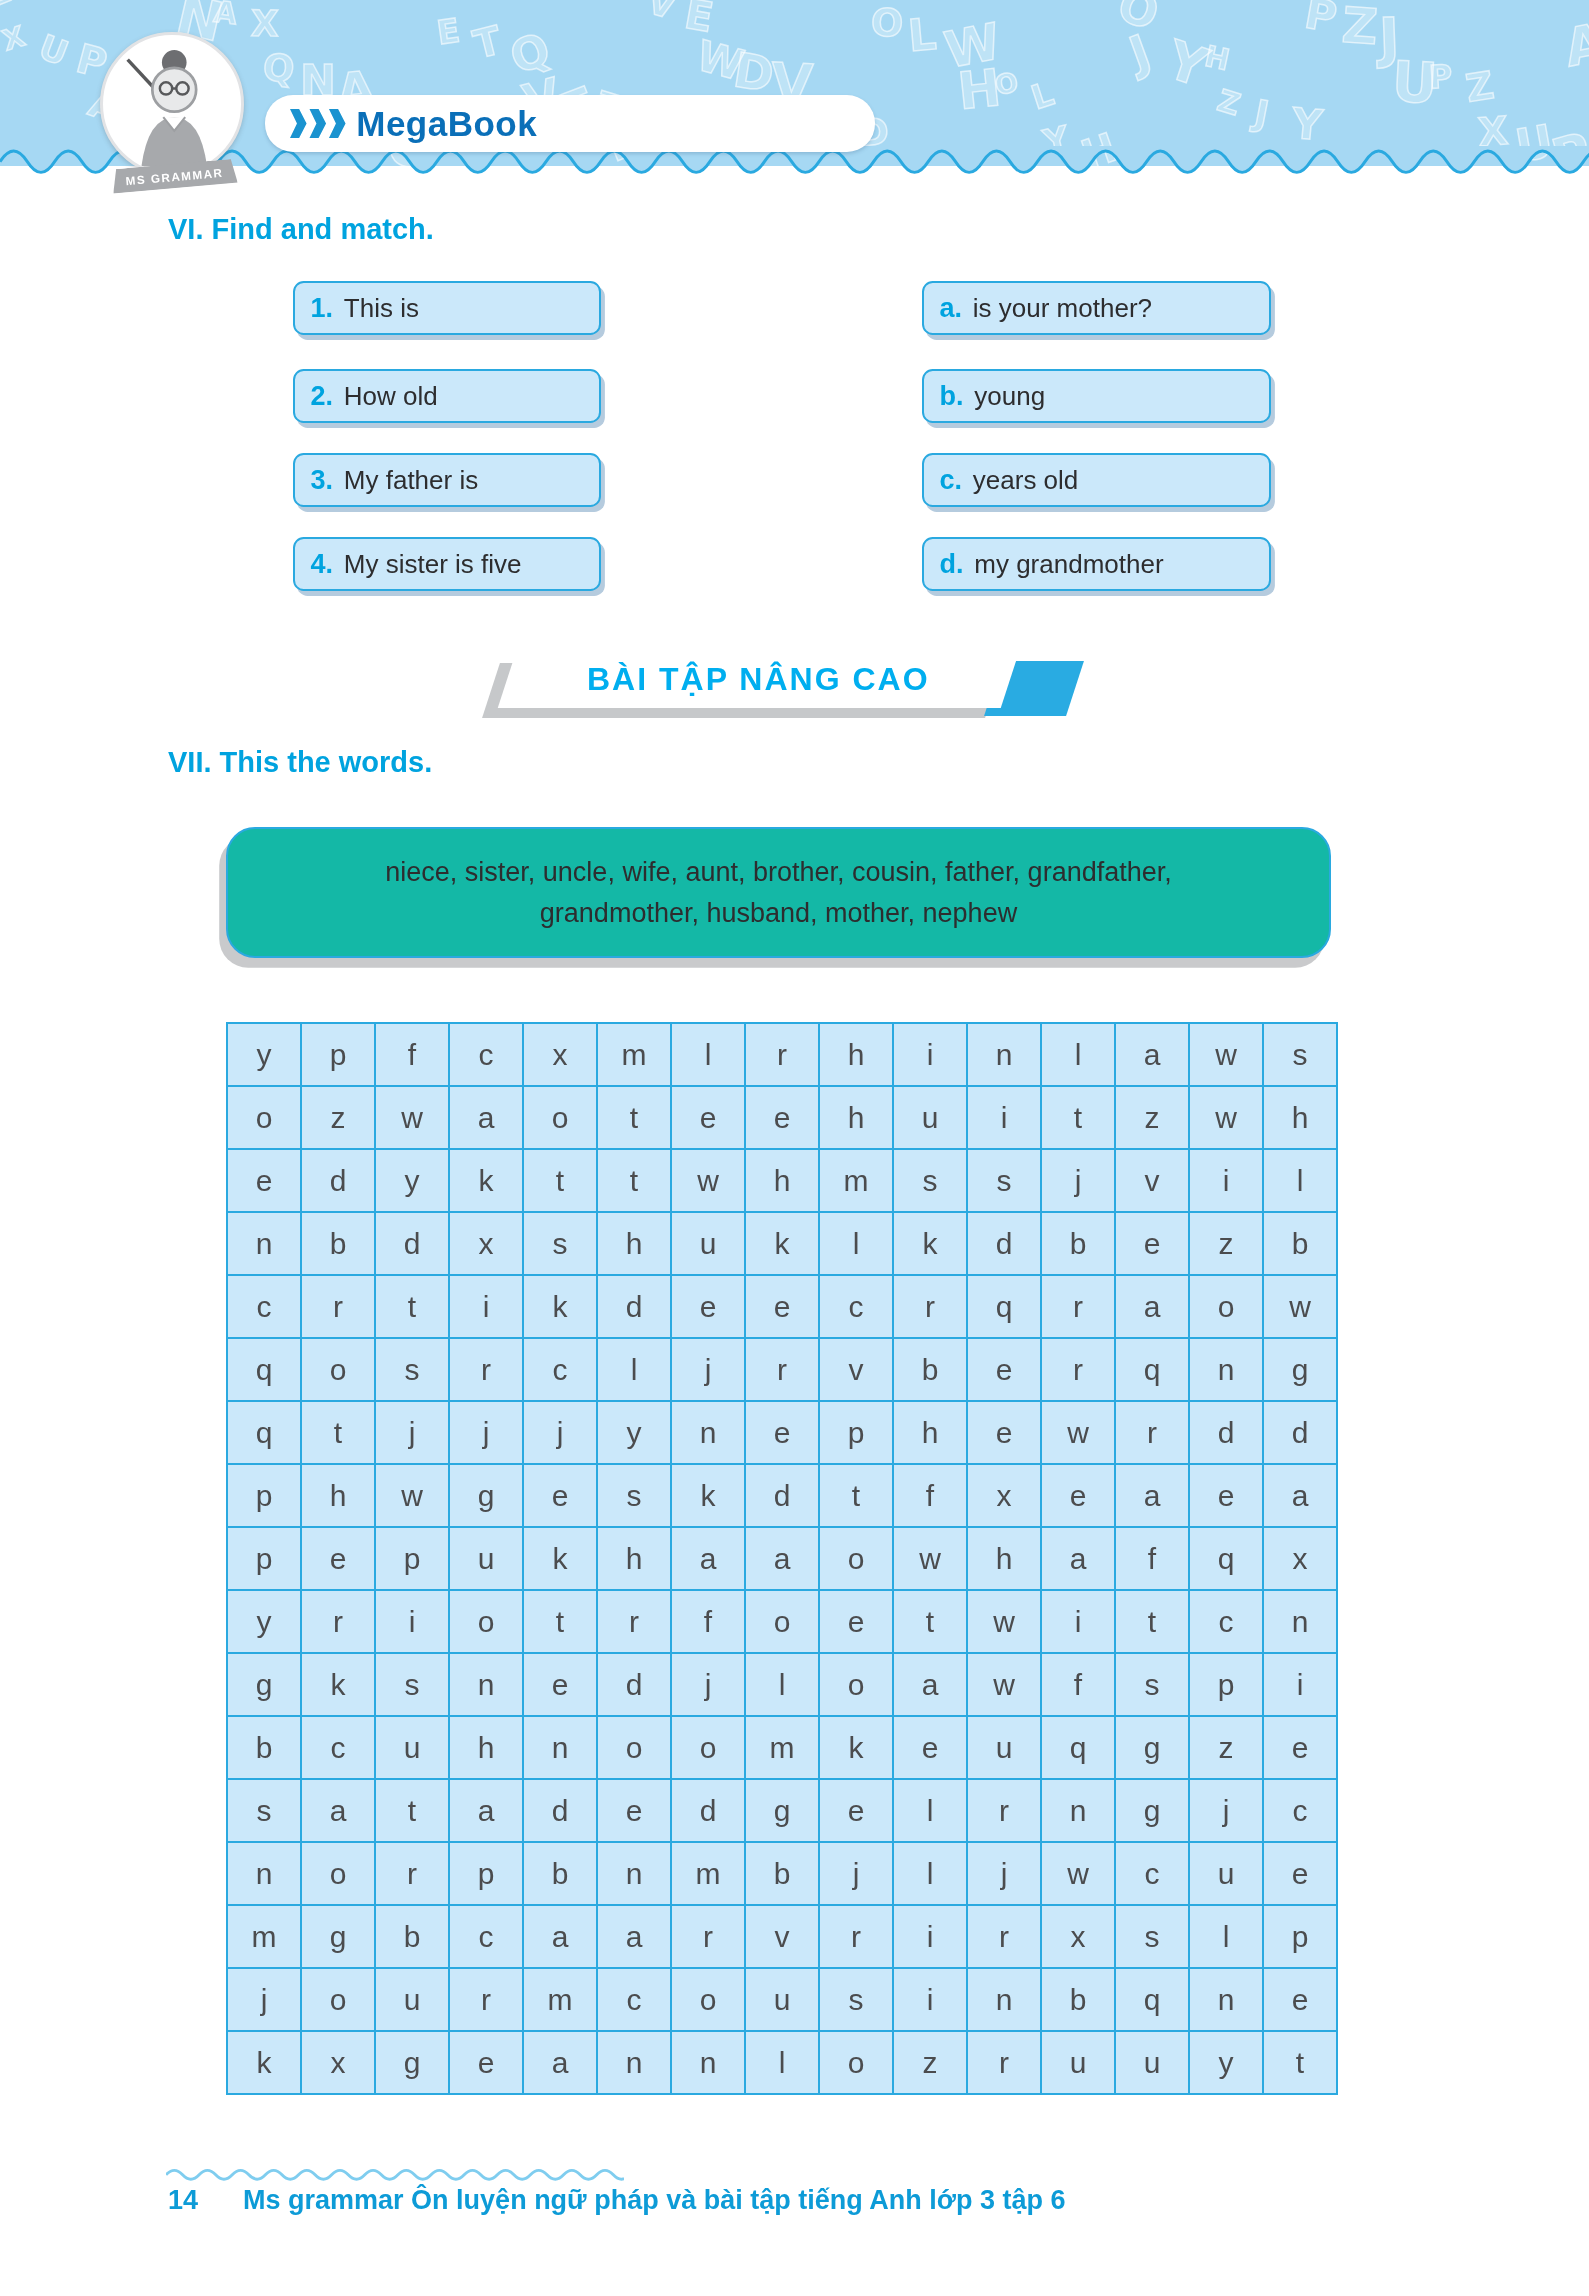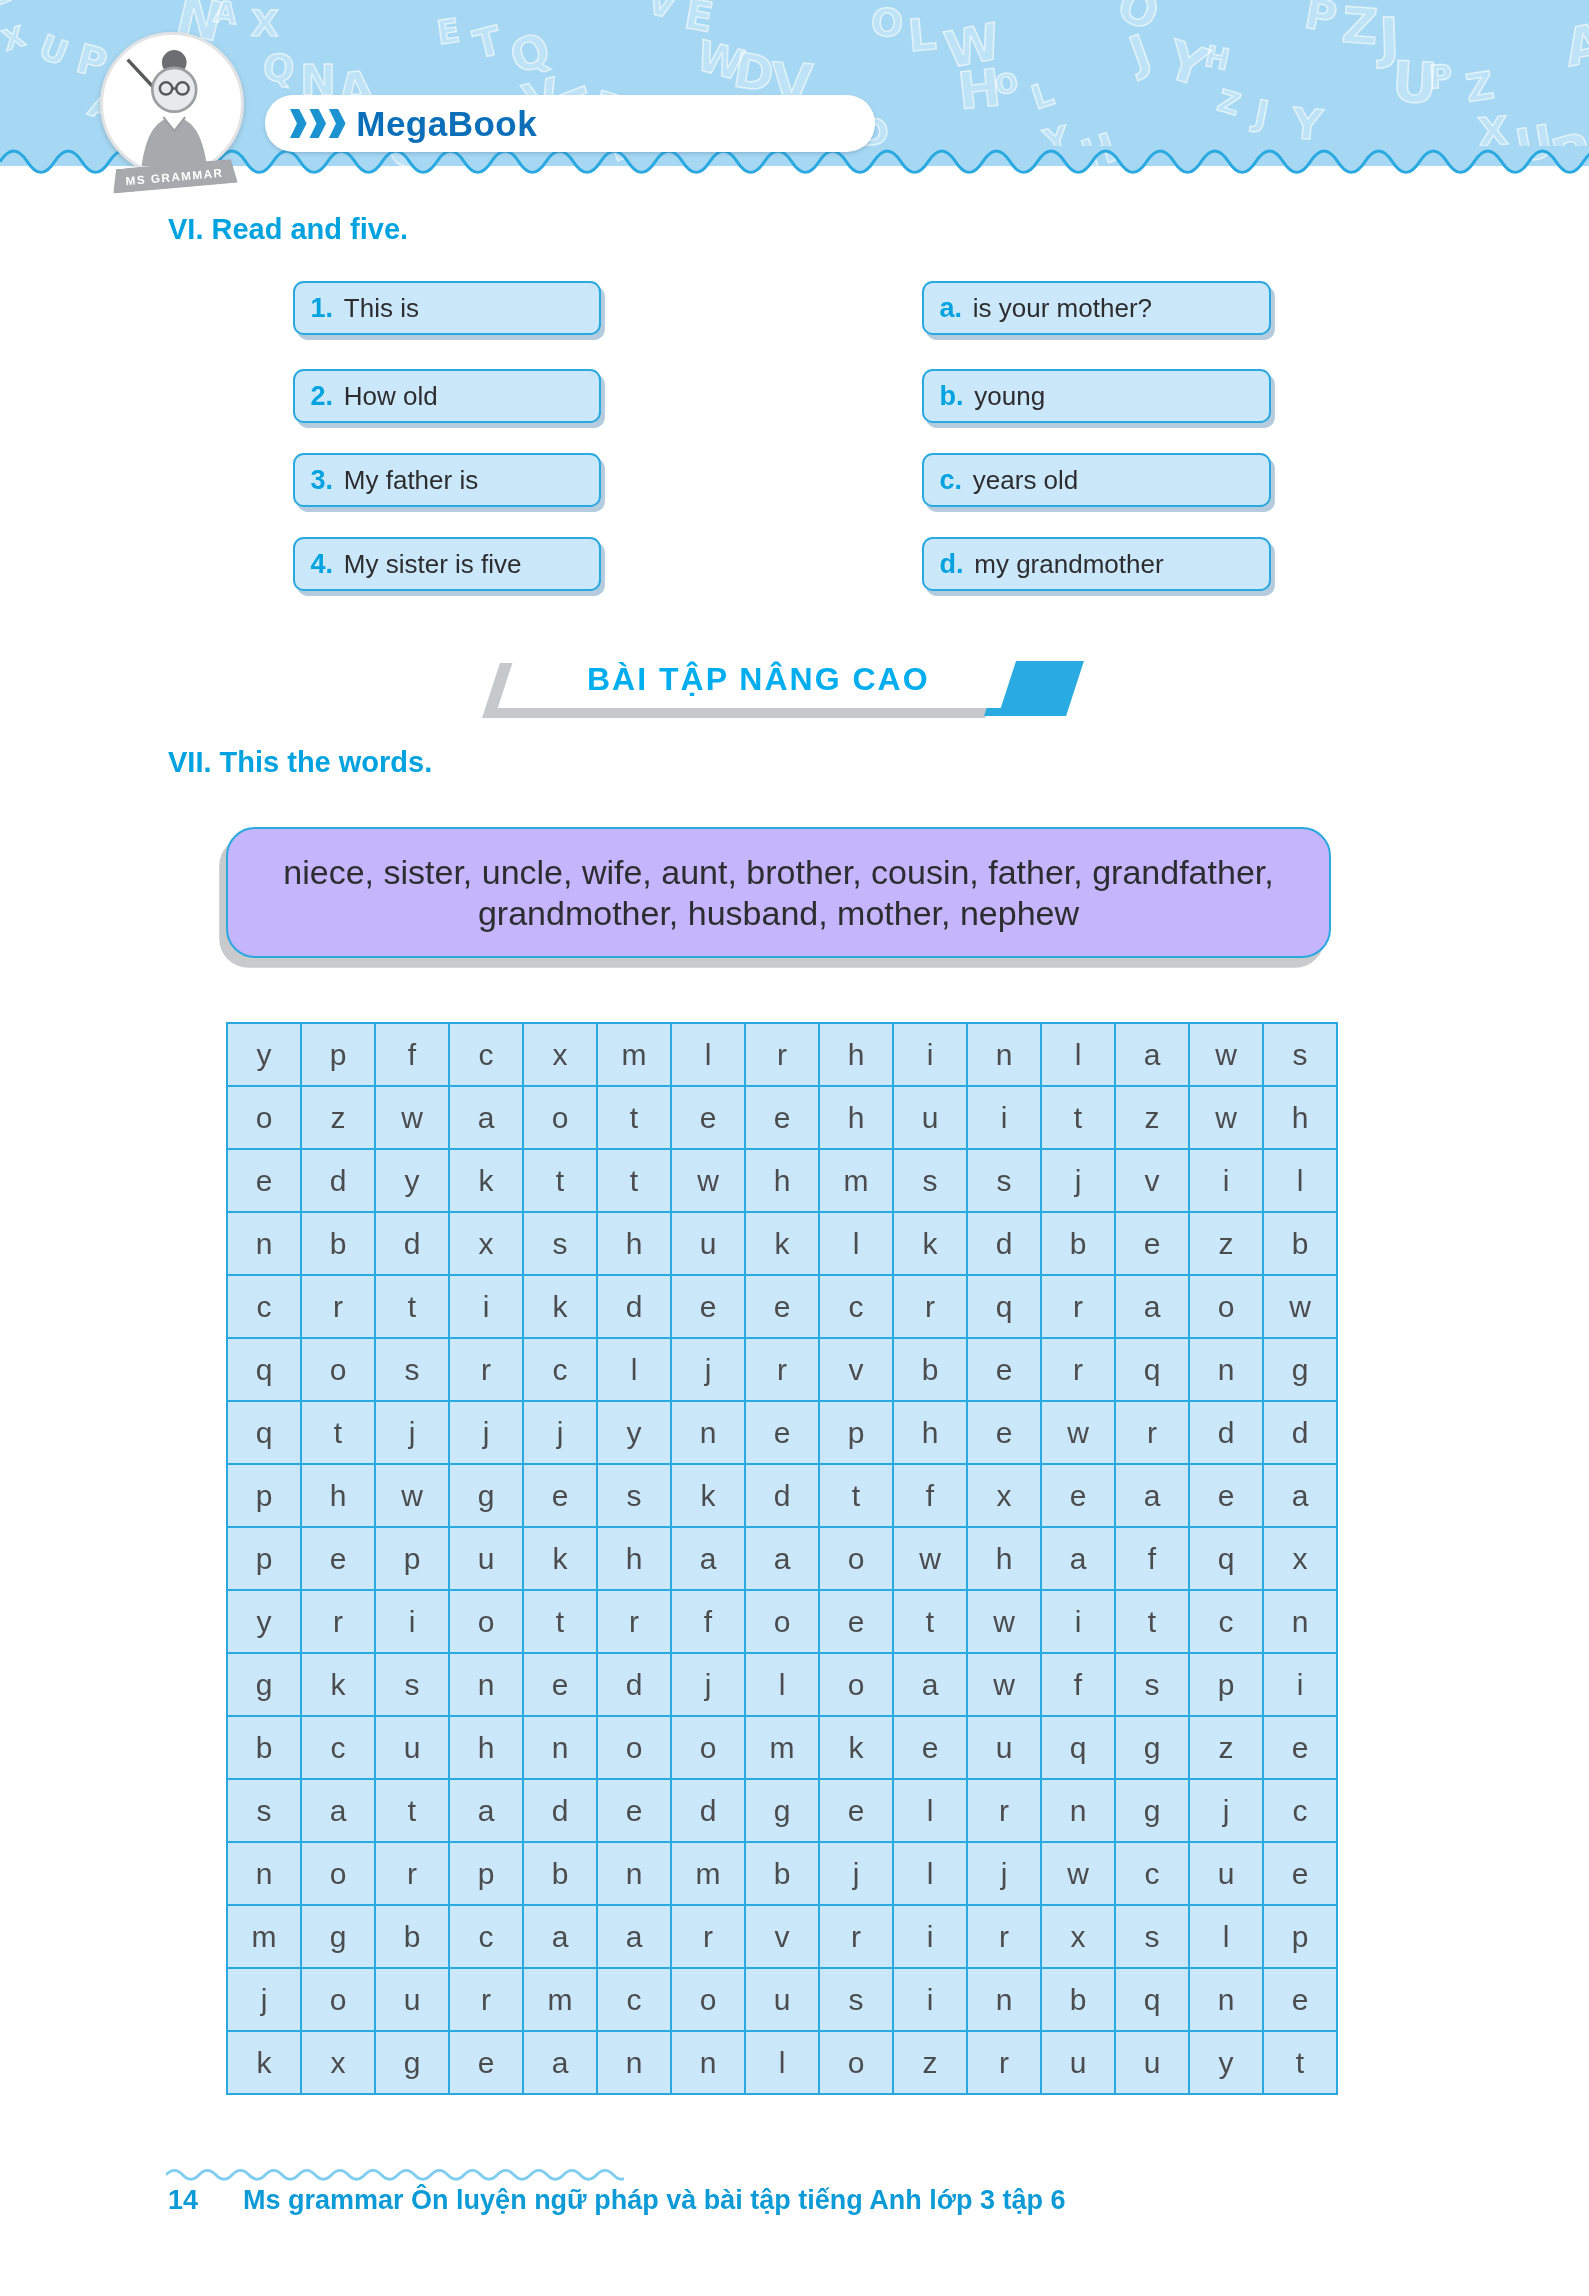--- a/index.html
+++ b/index.html
@@ -56,24 +56,24 @@
   .banner-shadow { position:absolute; left:-15.6px; top:11.7px; width:503px; height:55px;
     background:#c6c8ca; transform:skewX(-18deg); }
   .banner-blue { position:absolute; left:486px; top:9.8px; width:82px; height:55px;
     background:#29abe2; transform:skewX(-18deg); }
   .banner-main { position:absolute; left:0; top:0; width:503px; height:57px; background:#ffffff;
     transform:skewX(-18deg); display:flex; align-items:center; justify-content:center; }
   .banner-main span { transform:skewX(18deg); font-size:32px; font-weight:bold; color:#00aeef; letter-spacing:2px; }
 
   
   .wordbox {
-    position:absolute; left:226px; top:827px; width:1105px; height:131px; background:#c4b5fd;
+    position:absolute; left:226px; top:827px; width:1105px; height:131px; background:#14b8a6;
     border:2.9px solid #2aa9e0; border-radius:29px; box-shadow:-6.8px 9.8px 0 #c9cacc;
     display:flex; flex-direction:column; align-items:center; justify-content:center;
-    font-size:34px; color:#2d2d2f; line-height:41px;
+    font-size:27px; color:#2d2d2f; line-height:41px;
   }
 
   
   .word-grid { position:absolute; left:226px; top:1022px; border-collapse:collapse; table-layout:fixed; }
   .word-grid td {
     width:74px; height:63px; background:#cbe8fa; border:2.4px solid #2aa9e0;
     text-align:center; vertical-align:middle; font-size:30px; color:#4b4c4e;
   }
 
   
@@ -170,21 +170,21 @@
         <circle cx="46" cy="39" r="4.5" fill="none" stroke="#58595b" stroke-width="1.8"></circle>
         <circle cx="58" cy="39" r="4.5" fill="none" stroke="#58595b" stroke-width="1.8"></circle>
         <line x1="50.5" y1="39" x2="53.5" y2="39" stroke="#58595b" stroke-width="1.8"></line>
         <path d="M28 96 Q33 60 52 60 Q71 60 76 96 Z" fill="#a7a9ac"></path>
         <path d="M44 60 L52 70 L60 60" fill="#ffffff" stroke="#9d9fa2" stroke-width="1.5"></path>
       </svg>
     </div>
     <div class="mascot-ribbon">MS GRAMMAR</div>
   </div>
 
-  <h2 class="section-title" id="title-vi">VI. Read and five.</h2>
+  <h2 class="section-title" id="title-vi">VI. Find and match.</h2>
 
   <div class="match-box" style="left:293px;top:281px;width:308px;">
     <span class="mnum">1.</span>
     <span>This is</span>
   </div>
   <div class="match-box" style="left:293px;top:369px;width:308px;">
     <span class="mnum">2.</span>
     <span>How old</span>
   </div>
   <div class="match-box" style="left:293px;top:453px;width:308px;">

